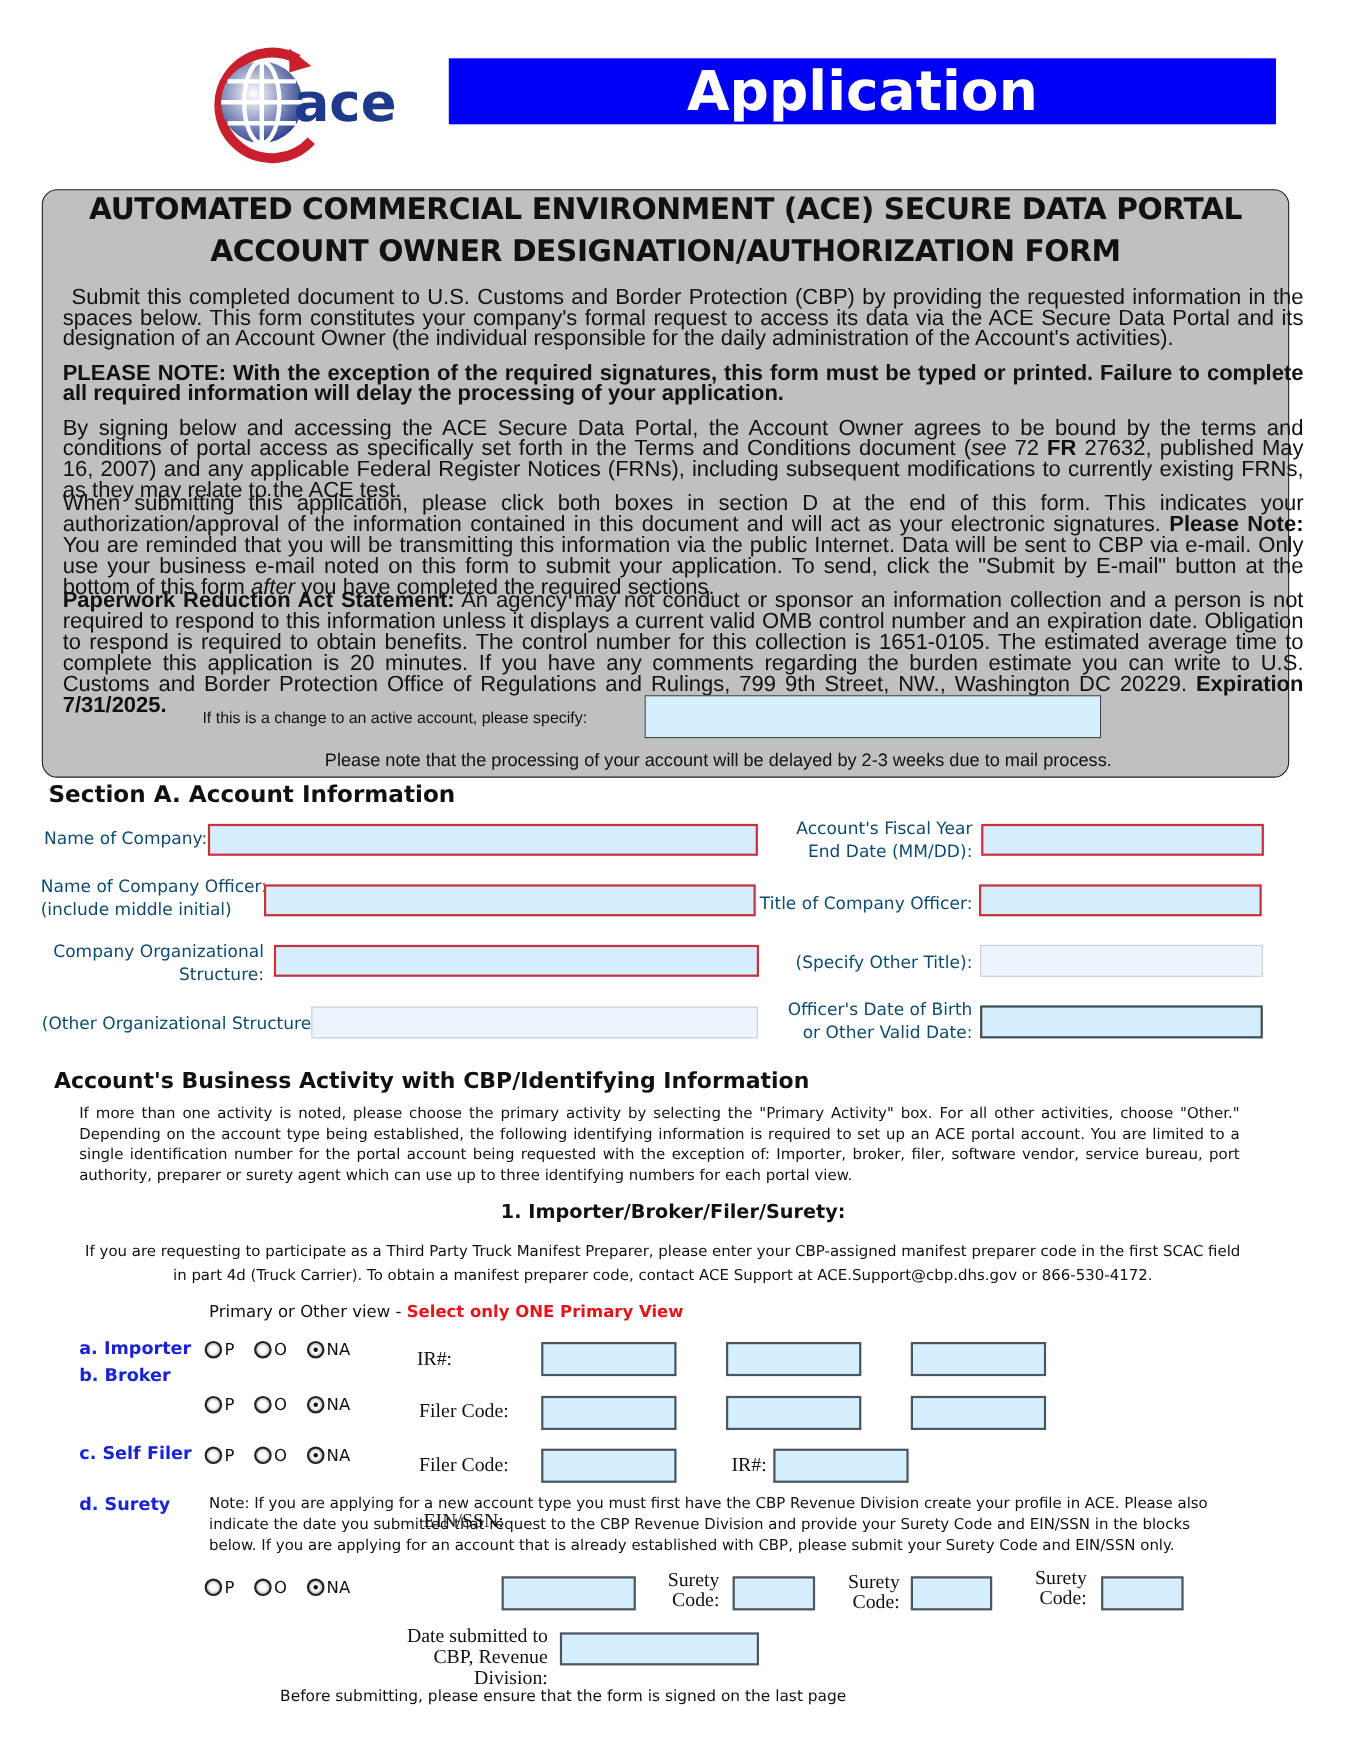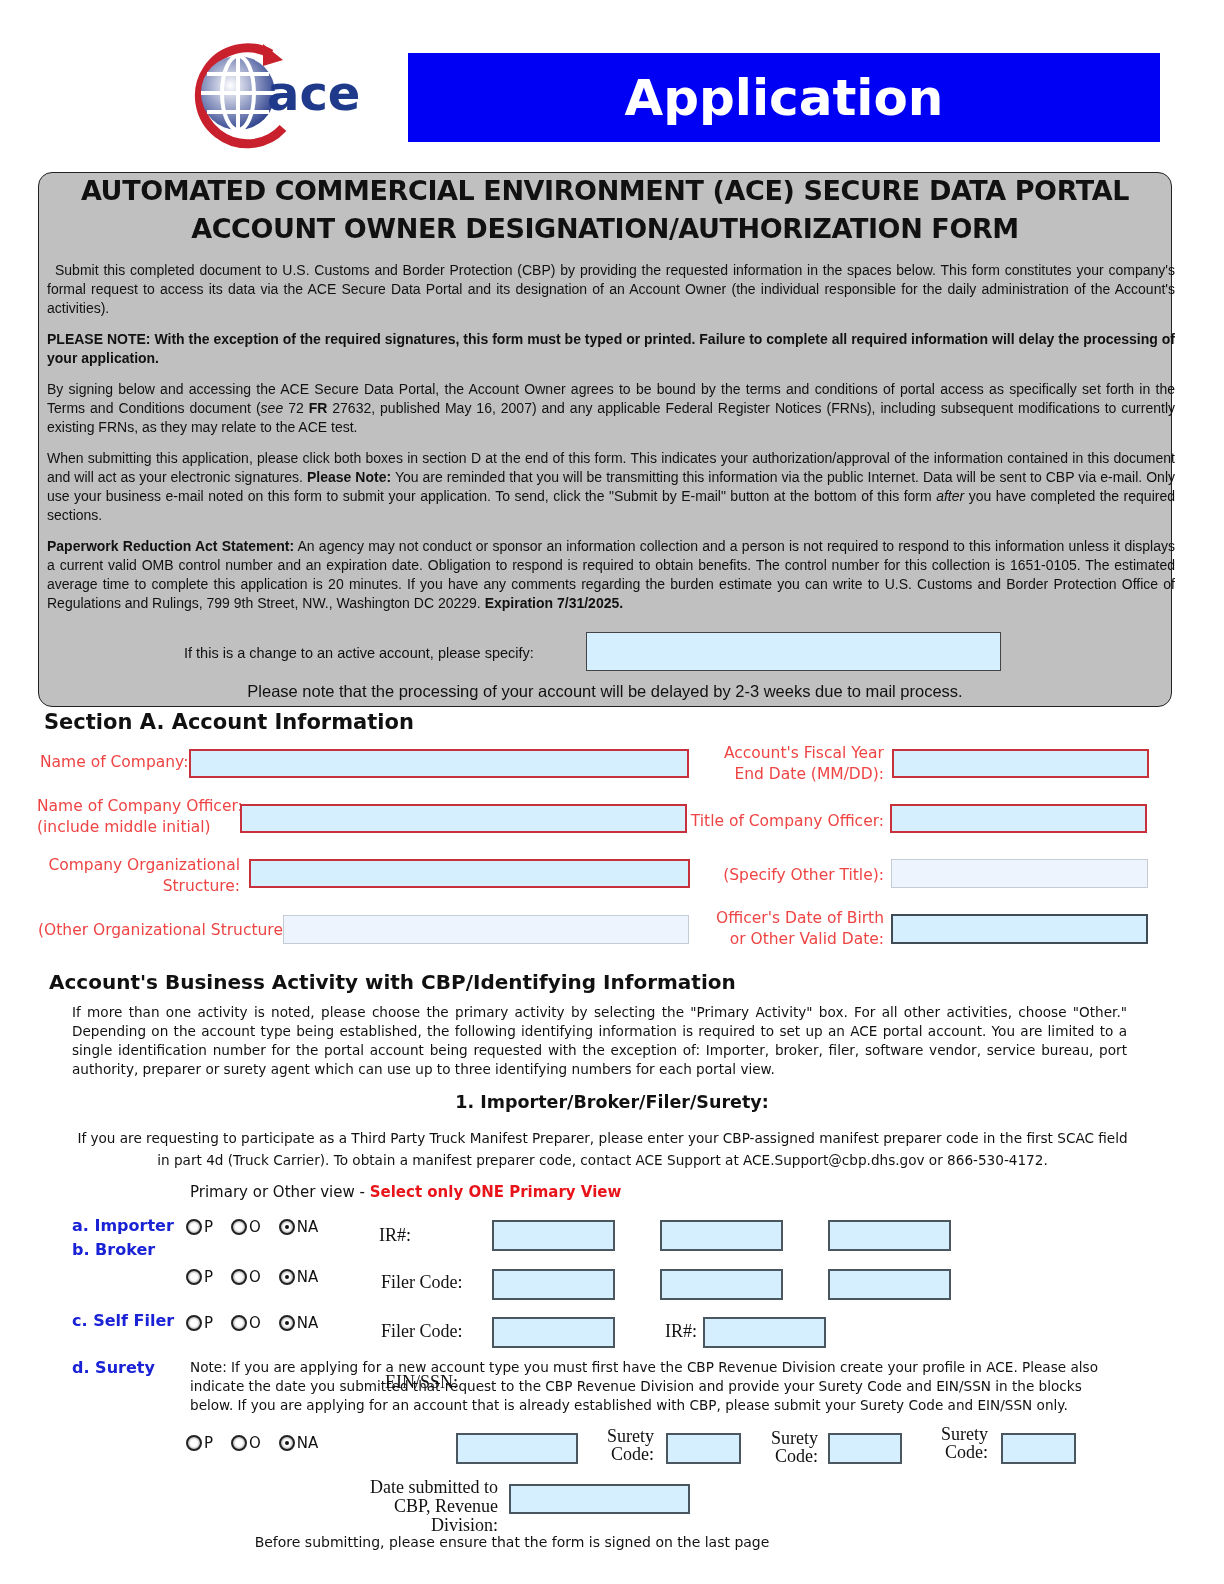--- a/index.html
+++ b/index.html
@@ -2,41 +2,41 @@
 <html><head>
 <meta charset="utf-8">
 <style>
   html, body { margin:0; padding:0; background:#ffffff; }
   body { width:1224px; height:1584px; position:relative; overflow:hidden;
          font-family:"Liberation Sans", sans-serif; color:#111; }
   .abs { position:absolute; }
 
   
   #logo { left:183px; top:36px; width:190px; height:115px; }
-  #banner { left:408px; top:53px; width:752px; height:89px; background:#0000f5;
+  #banner { left:408px; top:53px; width:752px; height:60px; background:#0000f5;
             color:#fff; font-family:"DejaVu Sans", sans-serif; font-weight:bold;
             font-size:50px; display:flex; align-items:center; justify-content:center; }
 
   
   #notice { left:38px; top:172px; width:1134px; height:535px; background:#c0c0c0;
             border:1.5px solid #222; box-sizing:border-box; border-radius:14px 14px 14px 14px; }
   #notice-title { left:38px; top:172px; width:1134px; text-align:center;
                   font-family:"DejaVu Sans", sans-serif; font-weight:bold; font-size:27px;
                   line-height:38px; letter-spacing:-0.4px; }
-  .para { left:47px; width:1128px; font-size:14px; line-height:19px; text-align:justify; }
+  .para { left:57px; width:1128px; font-size:20px; line-height:19px; text-align:justify; }
   .para b { font-weight:bold; }
   #change-label { left:184px; top:645px; font-size:14.5px; }
   #change-input { left:586px; top:632px; width:415px; height:39px; background:#d6efff;
                   border:1.5px solid #444; box-sizing:border-box; }
-  #delay-note { left:38px; top:682px; width:1134px; text-align:center; font-size:16.5px; }
+  #delay-note { left:38px; top:682px; width:1134px; text-align:center; font-size:16.5px;padding-left:48px; }
 
   
   #secA-title { left:44px; top:710px; font-family:"DejaVu Sans", sans-serif; font-weight:bold;
                 font-size:21px; }
-  .lbl { font-family:"DejaVu Sans", sans-serif; font-size:15.5px; line-height:21px; color:#ef4444; }
+  .lbl { font-family:"DejaVu Sans", sans-serif; font-size:15.5px; line-height:21px; color:#0c4a6e; }
   .r { text-align:right; }
   .fld { background:#d6efff; box-sizing:border-box; border:2px solid #c8303c; }
   .fld.opt { background:#eef4fd; border:1.5px solid #c5ccd6; }
   .fld.dark { border:2px solid #3f4c55; }
 
   
   #ba-title { left:39px; top:970px; font-family:"DejaVu Sans", sans-serif; font-weight:bold; font-size:20px;margin-left:10px; }
   .small-para { font-family:"DejaVu Sans", sans-serif; font-size:13.6px; line-height:19px; text-align:justify; }
   #imp-title { left:0; width:1224px; top:1092px; text-align:center;
                font-family:"DejaVu Sans", sans-serif; font-weight:bold; font-size:17.5px; padding-left:0; }

